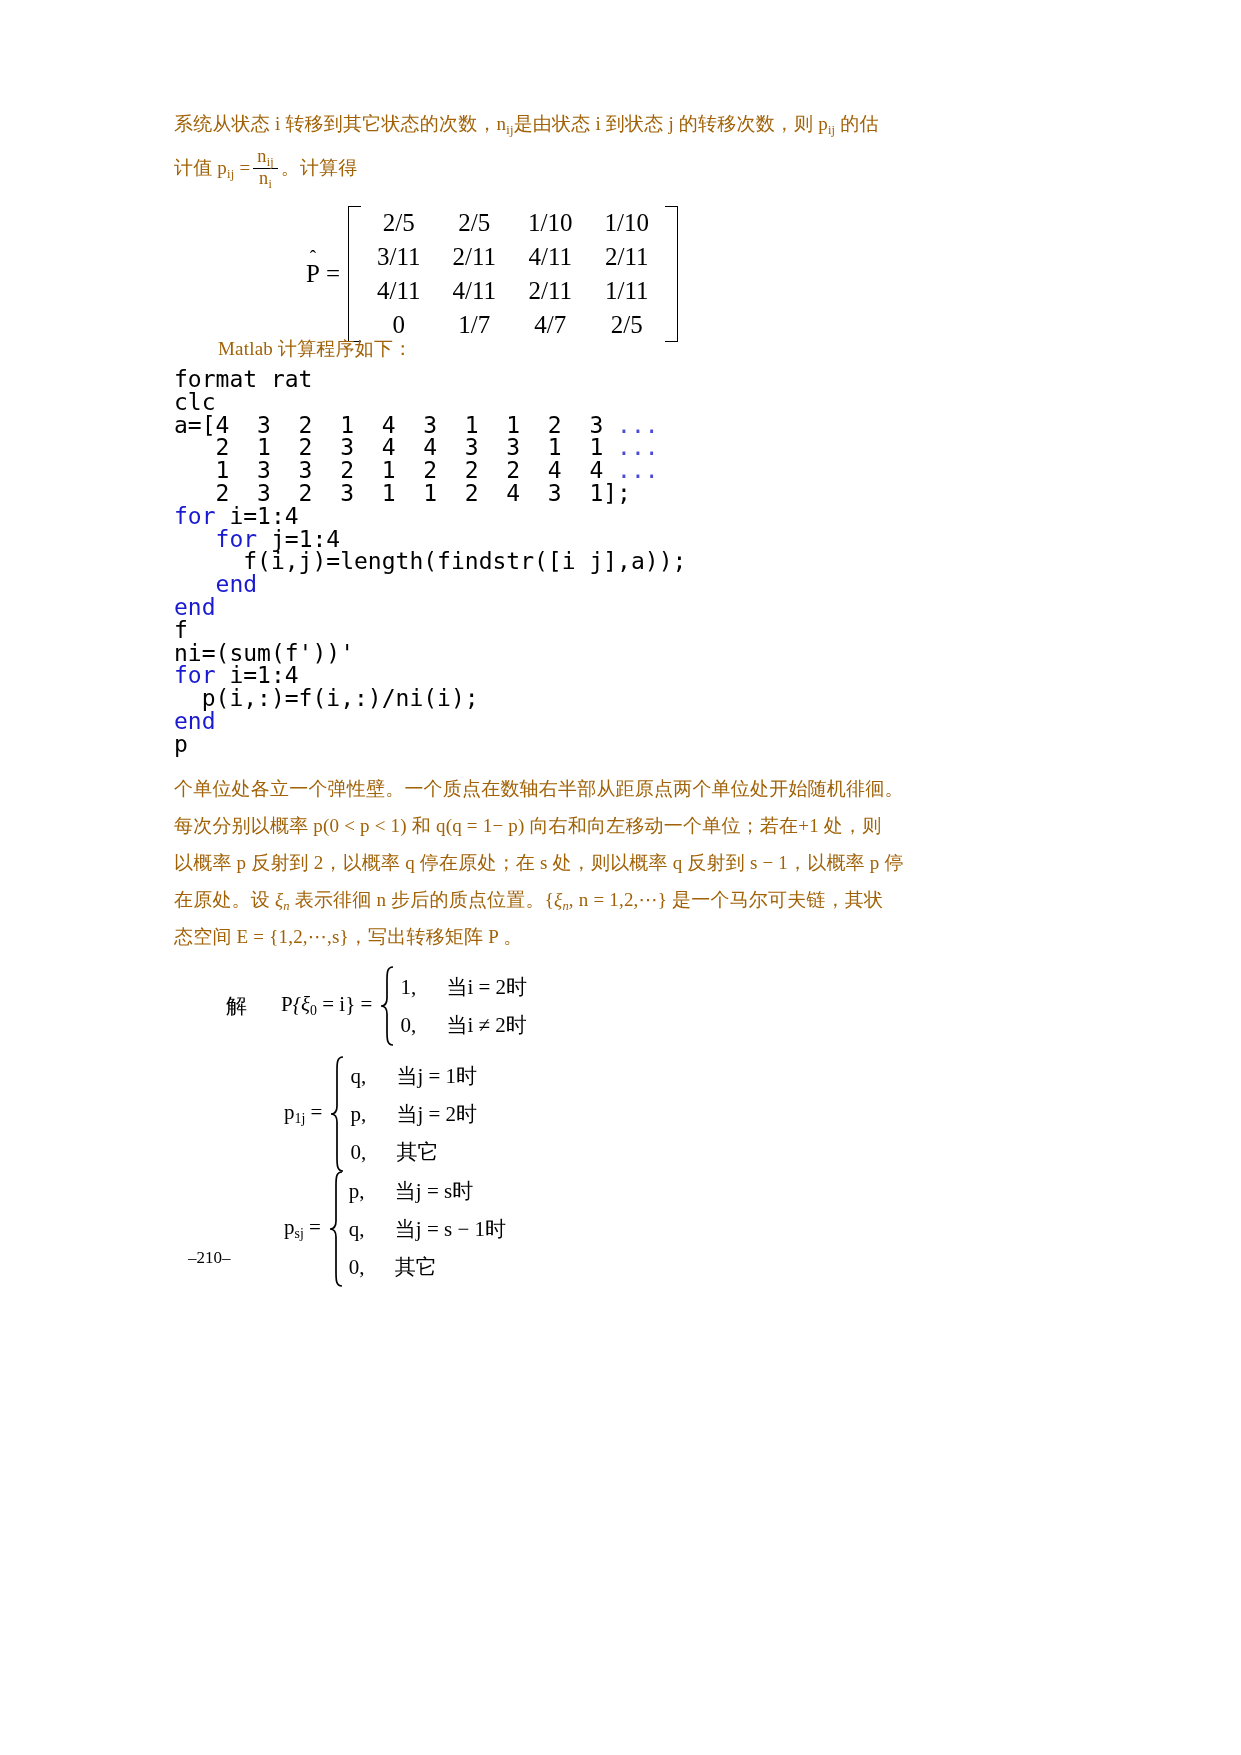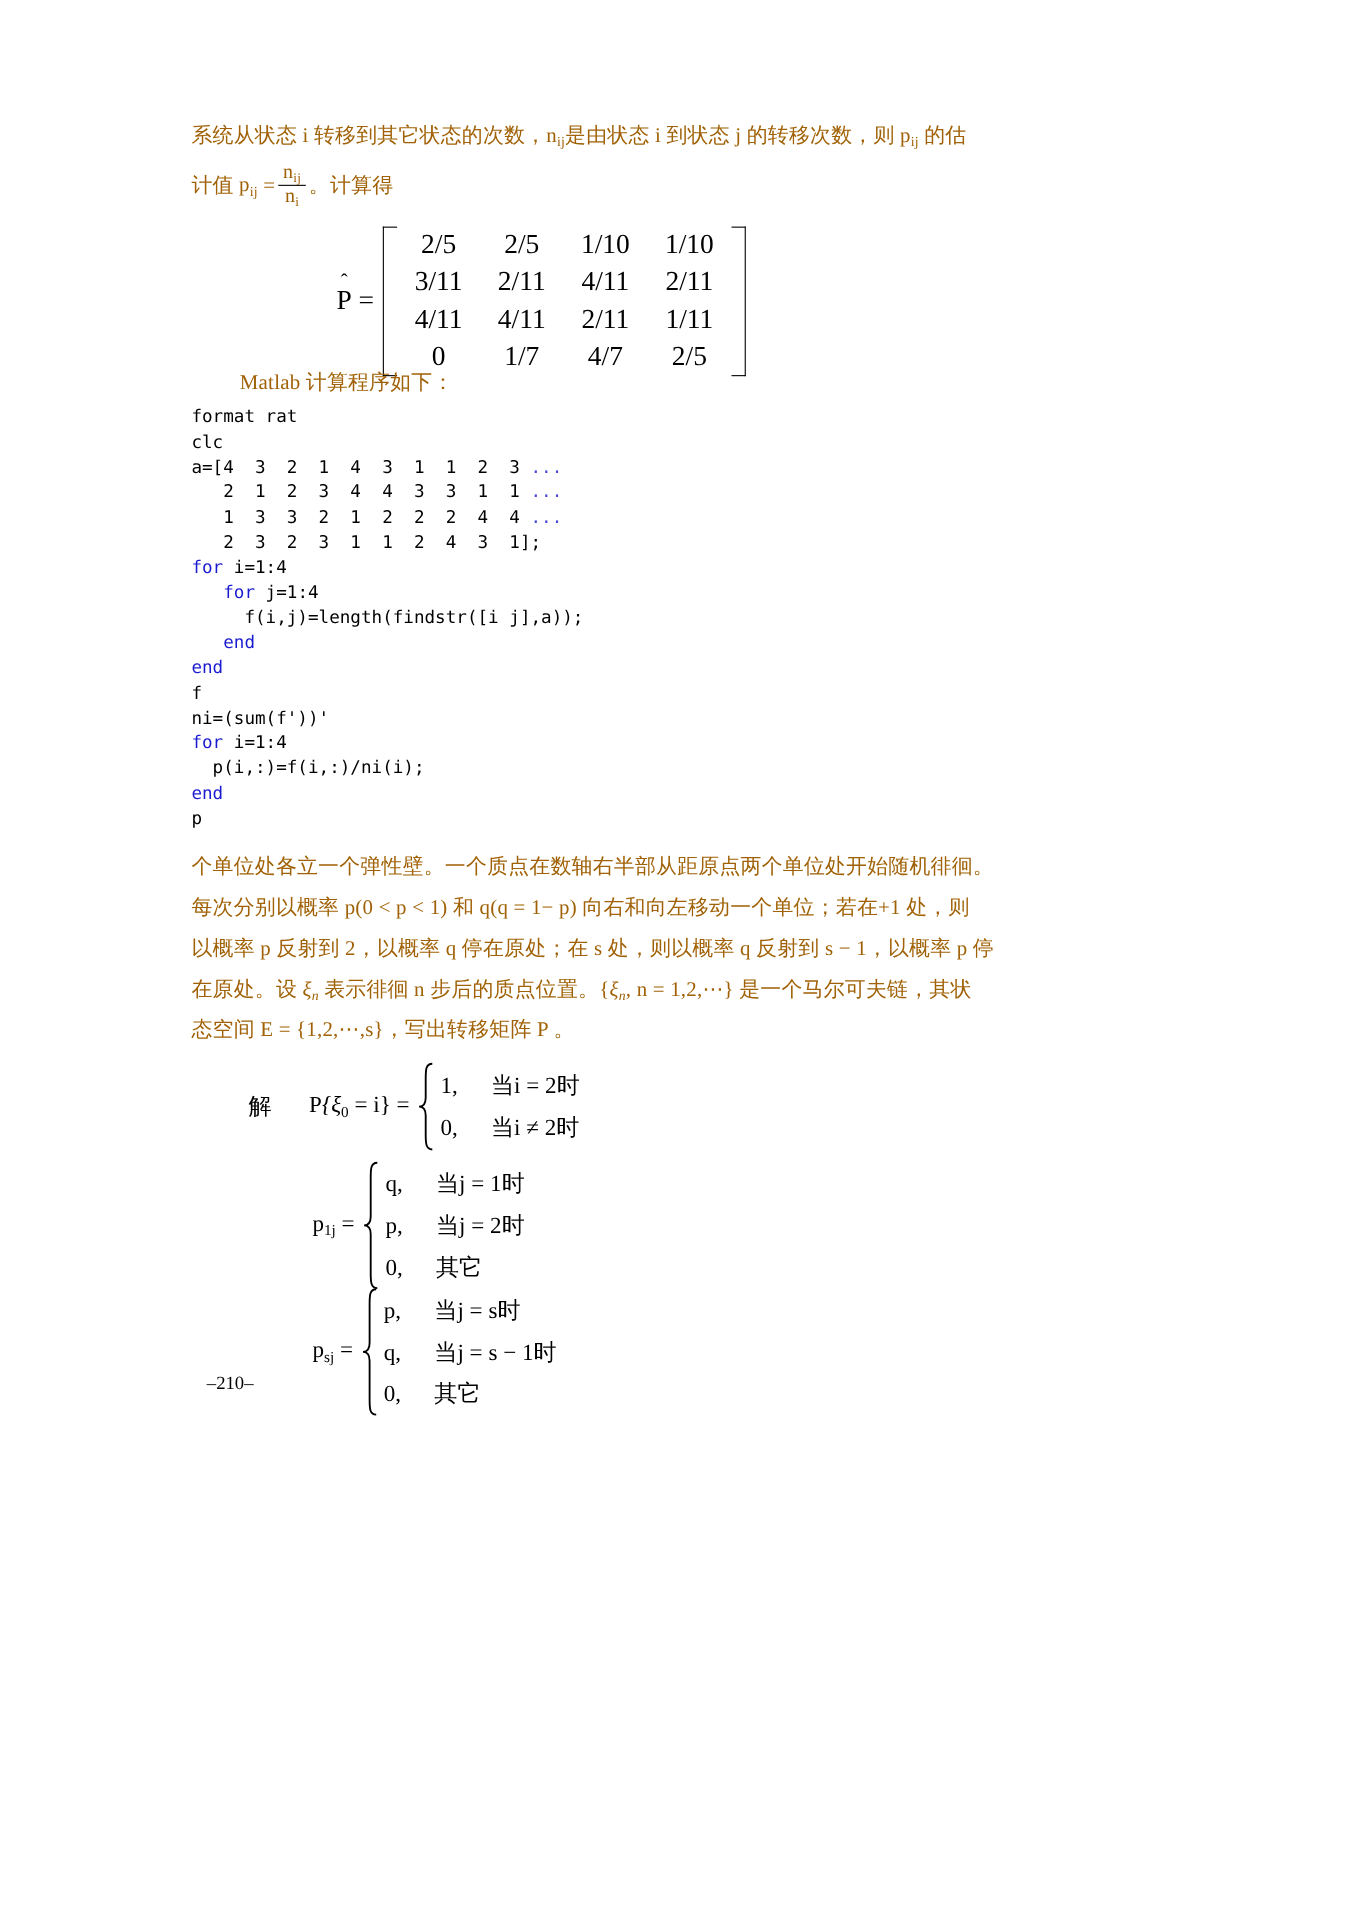--- a/index.html
+++ b/index.html
@@ -64,21 +64,21 @@
     text-align:center;
     font-size:25px;
     font-family:"Liberation Serif","DejaVu Serif",serif;
     white-space:nowrap;
   }
 
   
   .code {
     position:absolute;
     font-family:"DejaVu Sans Mono","Liberation Mono",monospace;
-    font-size:16px;
+    font-size:23px;
     line-height:22.8px;
     white-space:pre;
     color:#000;
   }
 
   
   .pw {
     position:absolute;
     display:flex;
     align-items:center;

